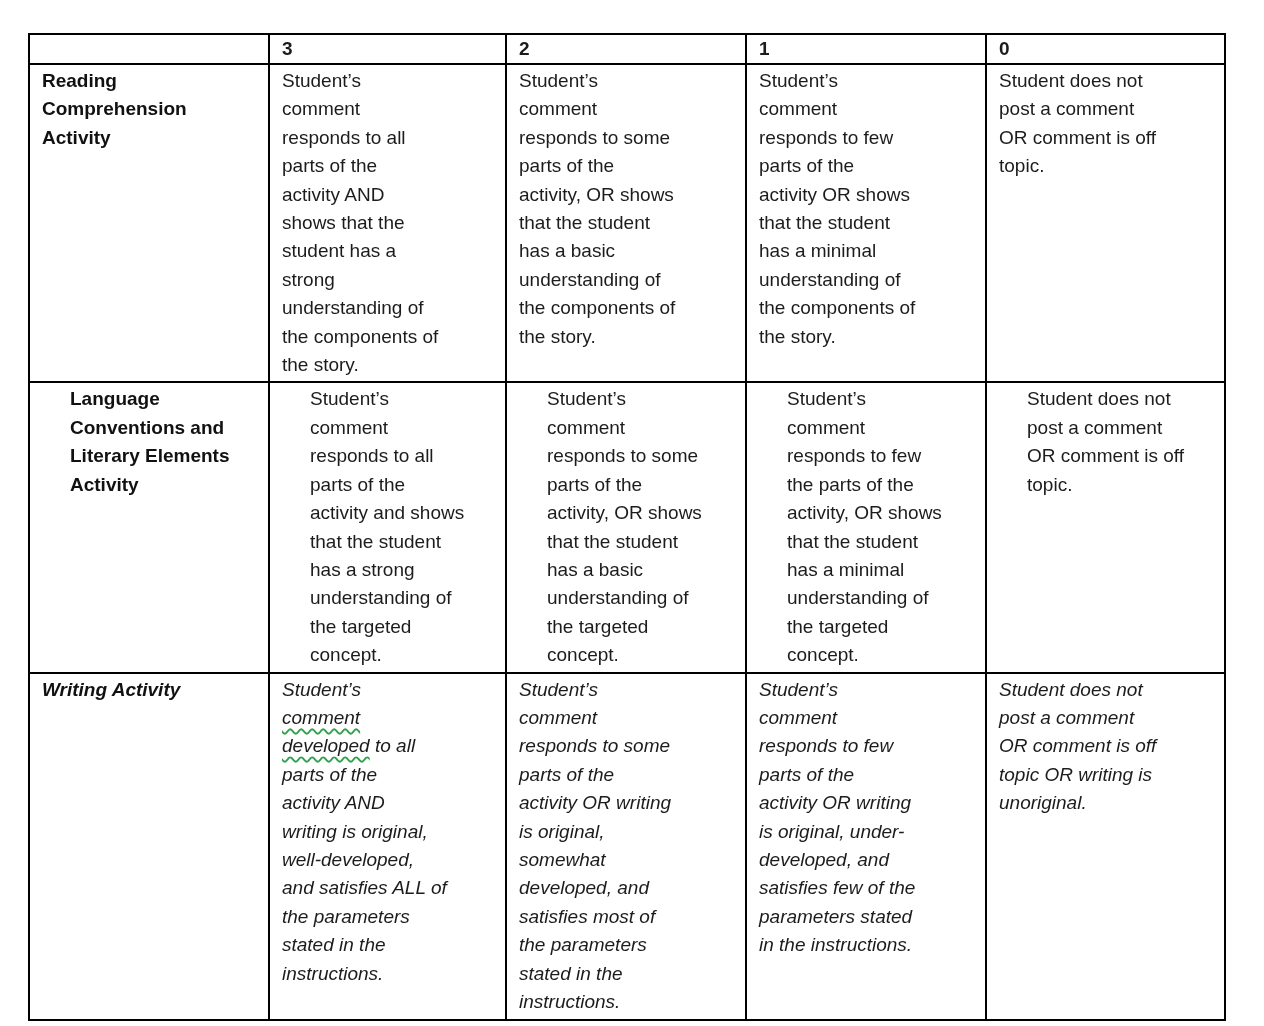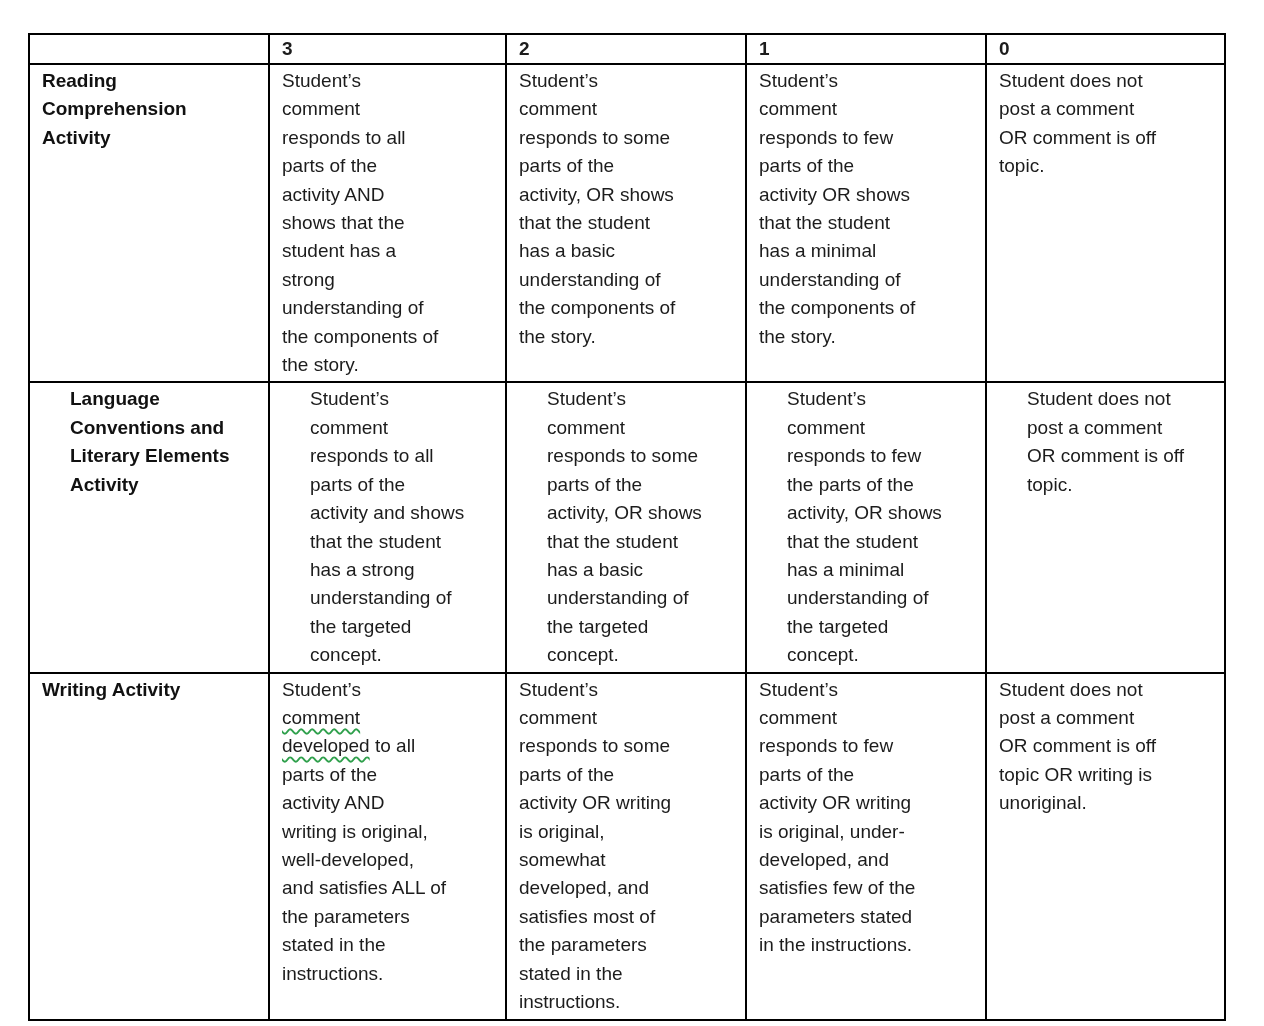--- a/index.html
+++ b/index.html
@@ -35,21 +35,21 @@
     padding-top: 1px;
     padding-bottom: 1px;
   }
   .rubric td.rowlabel {
     font-weight: 700;
     color: #111111;
     border-radius: 32px;
   }
   tr.row-reading  td { height: 311px; }
   tr.row-language td { height: 281px; padding-left: 40px; }
-  tr.row-writing  td { height: 341px; }
+  tr.row-writing  td { height: 341px; font-style: italic; }
   .squiggle {
     text-decoration-line: underline;
     text-decoration-style: wavy;
     text-decoration-color: #2fa04c;
     text-decoration-thickness: 1.5px;
     text-underline-offset: 4px;
   }
 </style>
 </head>
 <body>

